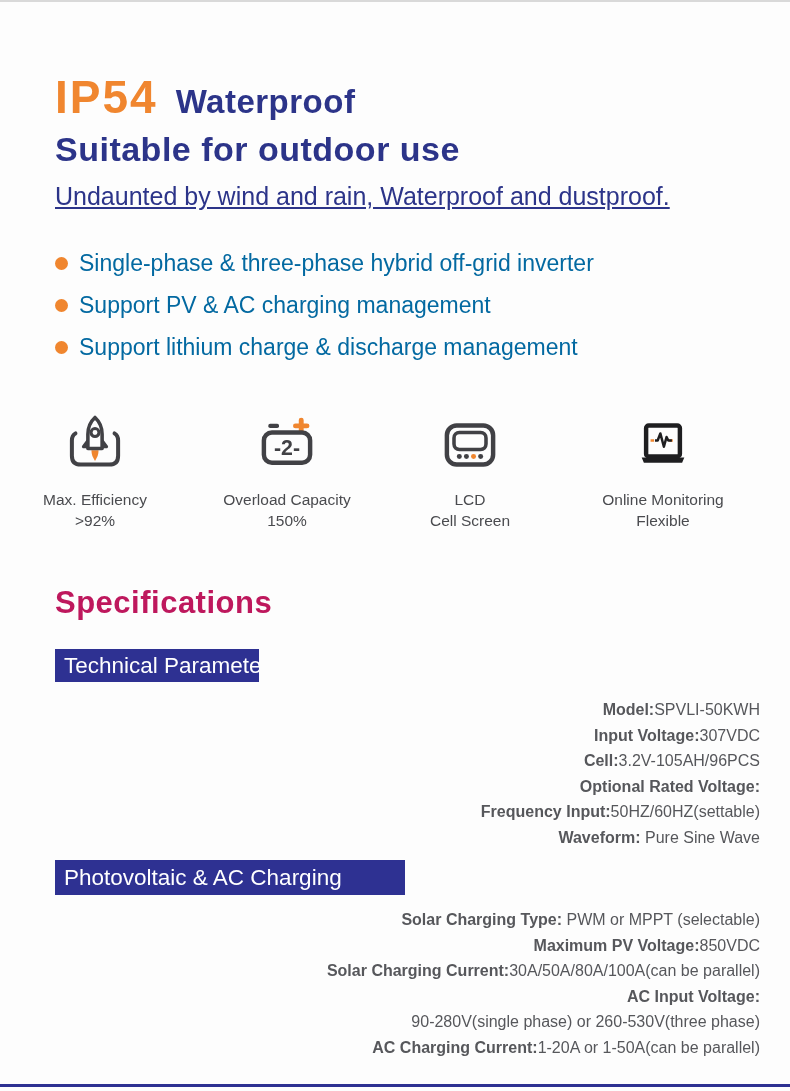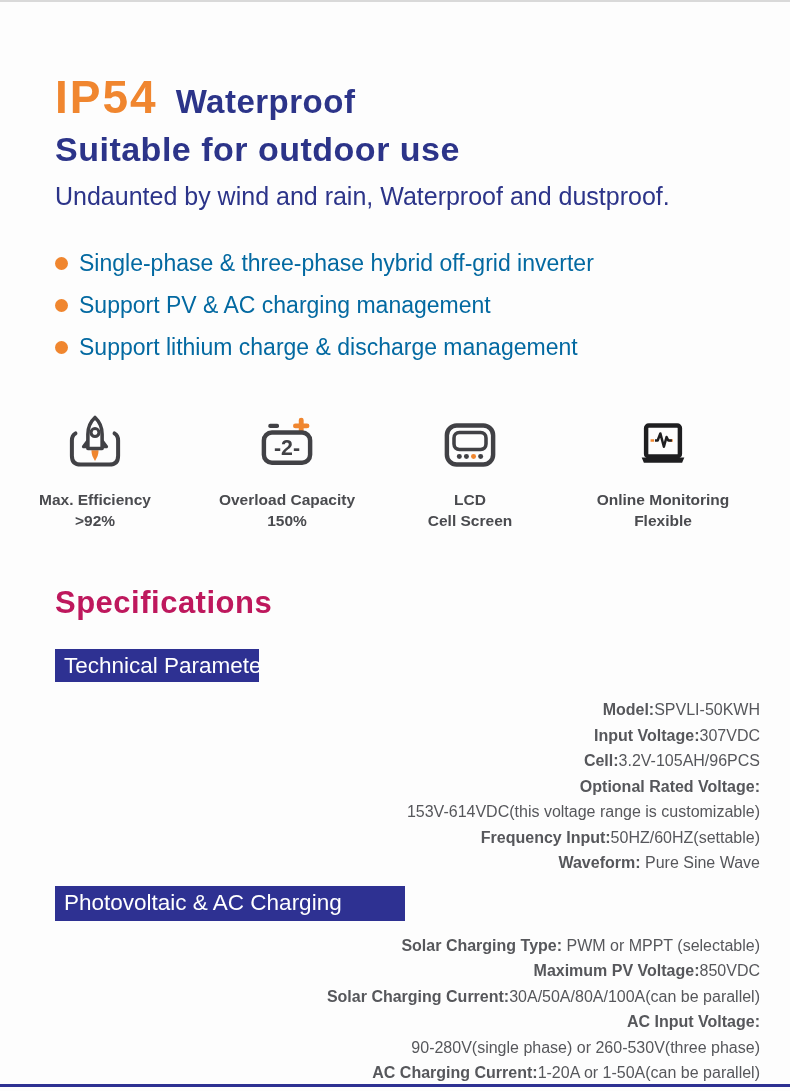--- a/index.html
+++ b/index.html
@@ -13,35 +13,35 @@
   .bottom-rule { position:absolute; bottom:4px; left:0; right:0; height:3px; background:#2E3192; }
 
   .content { margin-left:55px; margin-right:30px; }
 
   
   .header { margin-top:72px; }
   .h1-line { display:flex; align-items:baseline; line-height:50px; }
   .ip54 { color:#F0862F; font-size:46px; font-weight:bold; letter-spacing:2px; }
   .h1-suffix { color:#2C3489; font-size:33px; font-weight:bold; margin-left:18px; letter-spacing:0.5px; }
   .h2 { color:#2C3489; font-size:34px; font-weight:bold; line-height:40px; margin-top:2px; letter-spacing:0.5px; }
-  .h3 { color:#2C3489; font-size:25px; line-height:30px; margin-top:12px; }
+  .h3 { color:#2C3489; font-size:25px; line-height:30px; margin-top:12px;text-decoration:underline; }
 
   
   .bullets { list-style:none; margin-top:37px; }
   .bullets li { display:flex; align-items:center; line-height:30px; margin-bottom:12px; }
   .dot { width:13px; height:13px; border-radius:50%; background:#F0862F; margin-right:11px; flex:0 0 auto; }
   .bullets li span.txt { color:#0369a1; font-size:23px; }
 
   
   .features { position:relative; margin-top:51px; height:118px; width:790px; margin-left:-55px; }
   .feature { position:absolute; top:0; width:190px; text-align:center; }
   .feature.f1 { left:0; }  .feature.f2 { left:192px; }
   .feature.f3 { left:375px; } .feature.f4 { left:568px; }
   .feature svg { height:64px; display:block; margin:0 auto; }
-  .caption { margin-top:12px; font-size:15.5px; font-weight:bold; color:#4A4B4F; line-height:21px; }
+  .caption { margin-top:12px; font-size:15.5px; font-weight:normal; color:#4A4B4F; line-height:21px; }
 
   
   .spec-title { margin-top:53px; font-size:31px; font-weight:bold; color:#be185d; line-height:38px; letter-spacing:0.5px; }
   .banner {
     background:#2E3192; color:#FFFFFF; font-size:22.5px;
     padding-left:9px; white-space:nowrap; overflow:hidden;
     display:flex; align-items:center;
   }
   .banner.b1 { margin-top:27px; width:204px; height:33px; }
   .banner.b2 { margin-top:10px; width:350px; height:35px; }
@@ -141,21 +141,20 @@
 
     <div class="spec-title">Specifications</div>
 
     <div class="banner b1">Technical Parameter</div>
 
     <div class="rows">
       <div class="spec-row"><b>Model:</b><span>SPVLI-50KWH</span></div>
       <div class="spec-row"><b>Input Voltage:</b><span>307VDC</span></div>
       <div class="spec-row"><b>Cell:</b><span>3.2V-105AH/96PCS</span></div>
       <div class="spec-row"><b>Optional Rated Voltage:</b><span></span></div>
-      <div class="spec-row"><b></b><span>153V-614VDC(this voltage range is customizable)</span></div>
       <div class="spec-row"><b>Frequency Input:</b><span>50HZ/60HZ(settable)</span></div>
       <div class="spec-row"><b>Waveform:</b><span> Pure Sine Wave</span></div>
     </div>
 
     <div class="banner b2">Photovoltaic &amp; AC Charging</div>
 
     <div class="rows r2">
       <div class="spec-row"><b>Solar Charging Type:</b><span> PWM or MPPT (selectable)</span></div>
       <div class="spec-row"><b>Maximum PV Voltage:</b><span>850VDC</span></div>
       <div class="spec-row"><b>Solar Charging Current:</b><span>30A/50A/80A/100A(can be parallel)</span></div>

